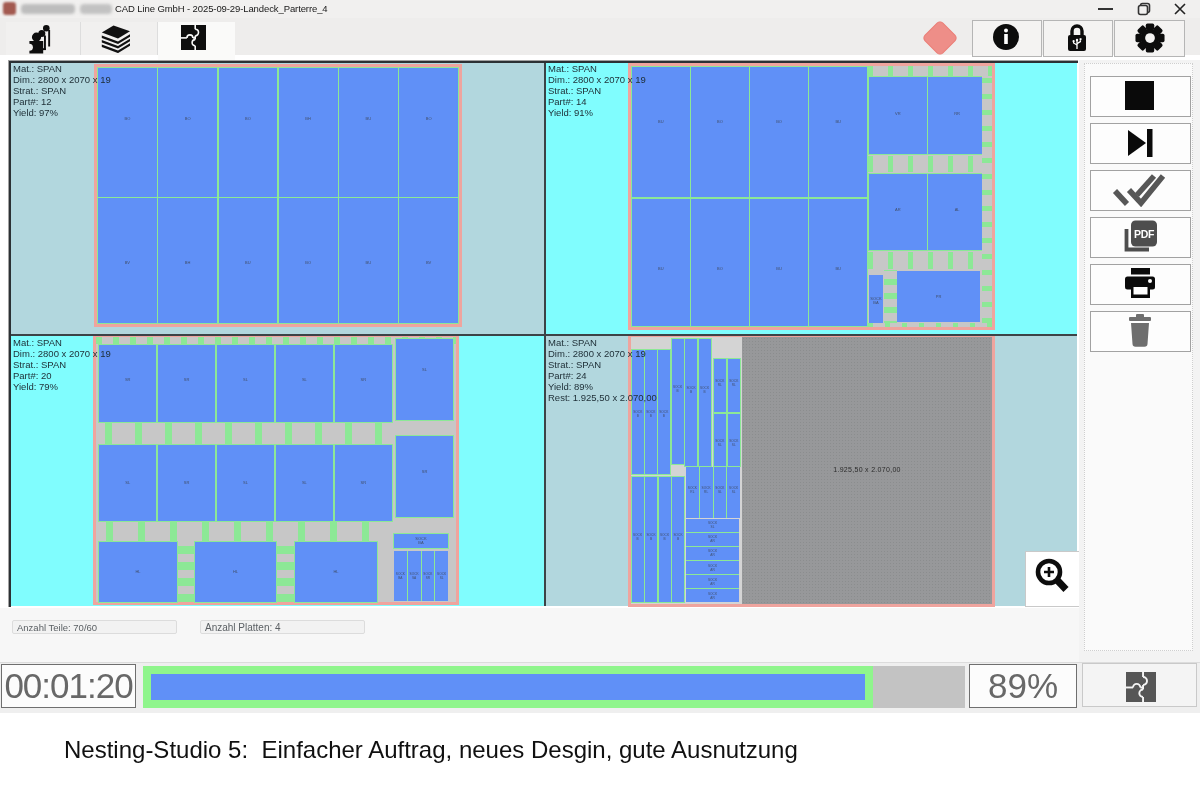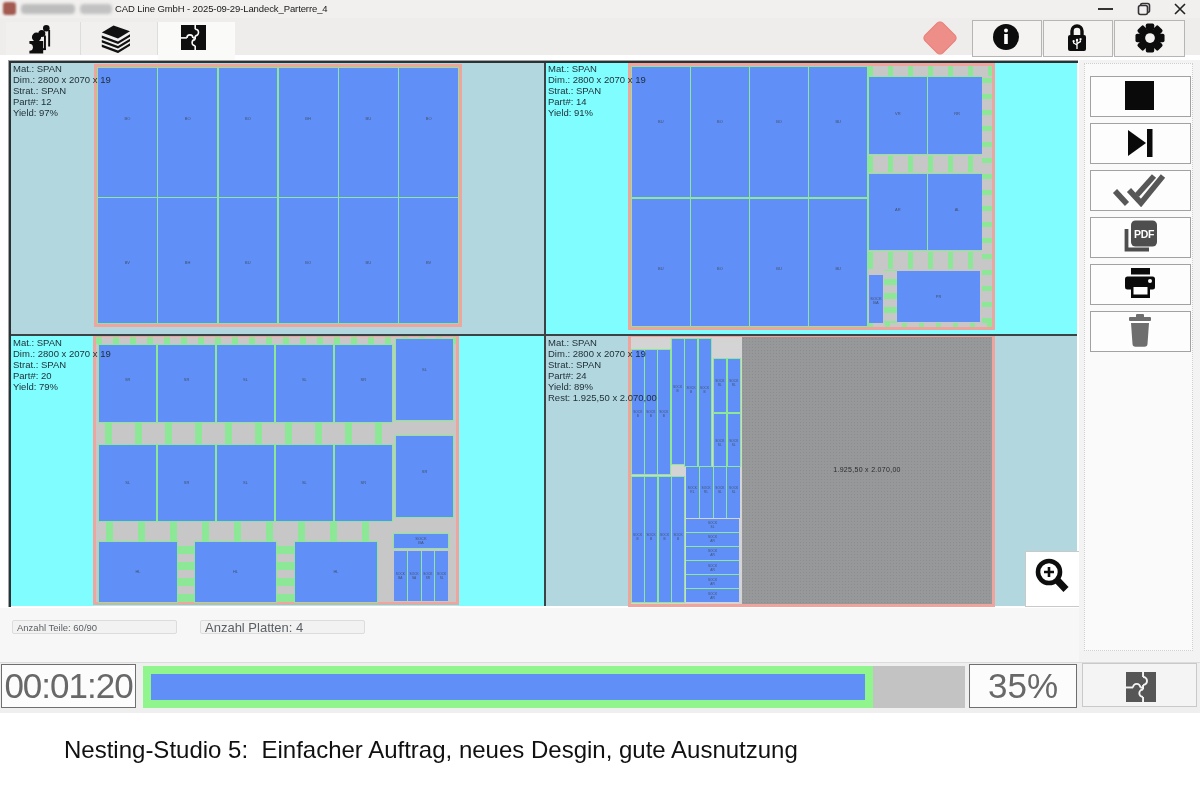--- a/index.html
+++ b/index.html
@@ -494,35 +494,35 @@
 
 <div class="abs" style="left:1025px;top:551px;width:53px;height:54px;background:#ffffff;border:1px solid #c9c9c9;"></div>
 <svg class="abs" style="left:1032px;top:556px;" width="40" height="44" viewBox="0 0 40 44">
   <circle cx="17" cy="16" r="11" fill="none" stroke="#0d0d0d" stroke-width="4.6"></circle>
   <path d="M17,11 v10 M12,16 h10" stroke="#0d0d0d" stroke-width="2.6"></path>
   <path d="M25,24 L34,33.5" stroke="#0d0d0d" stroke-width="7"></path>
 </svg>
 
 <div class="abs" style="left:0;top:608px;width:1200px;height:54px;background:#f7f7f7;"></div>
 
-<div class="abs" style="left:12px;top:620px;width:165px;height:14px;background:#f2f2f2;border:1px solid #dcdcdc;border-radius:2px;font-size:9.5px;color:#5a5f63;line-height:13px;padding-left:4px;box-sizing:border-box;">Anzahl Teile: 60/90</div>
-
-<div class="abs" style="left:200px;top:620px;width:165px;height:14px;background:#f2f2f2;border:1px solid #dcdcdc;border-radius:2px;font-size:13px;color:#5a5f63;line-height:13px;padding-left:4px;box-sizing:border-box;">Anzahl Platten: 4</div>
+<div class="abs" style="left:12px;top:620px;width:165px;height:14px;background:#f2f2f2;border:1px solid #dcdcdc;border-radius:2px;font-size:9.5px;color:#5a5f63;line-height:13px;padding-left:4px;box-sizing:border-box;">Anzahl Teile: 70/60</div>
+
+<div class="abs" style="left:200px;top:620px;width:165px;height:14px;background:#f2f2f2;border:1px solid #dcdcdc;border-radius:2px;font-size:10px;color:#5a5f63;line-height:13px;padding-left:4px;box-sizing:border-box;">Anzahl Platten: 4</div>
 
 <div class="abs" style="left:0;top:662px;width:1200px;height:50px;background:#efefef;border-top:1px solid #dcdcdc;"></div>
 
 <div class="abs" style="left:1px;top:664px;width:135px;height:44px;background:#fcfcfc;border:1px solid #6f6f6f;box-sizing:border-box;font-size:35px;color:#686868;text-align:center;line-height:42px;letter-spacing:-1px;">00:01:20</div>
 
 <div class="abs" style="left:143px;top:666px;width:822px;height:42px;background:#c3c3c3;"></div>
 
 <div class="abs" style="left:143px;top:666px;width:730px;height:42px;background:#8ff58c;"></div>
 
 <div class="abs" style="left:151px;top:674px;width:714px;height:26px;background:#6090f7;"></div>
 
-<div class="abs" style="left:969px;top:664px;width:108px;height:44px;background:#fcfcfc;border:1px solid #6f6f6f;box-sizing:border-box;font-size:35px;color:#686868;text-align:center;line-height:42px;">35%</div>
+<div class="abs" style="left:969px;top:664px;width:108px;height:44px;background:#fcfcfc;border:1px solid #6f6f6f;box-sizing:border-box;font-size:35px;color:#686868;text-align:center;line-height:42px;">89%</div>
 
 <div class="abs" style="left:1082px;top:663px;width:115px;height:44px;background:#f4f4f4;border:1px solid #c9c9c9;box-sizing:border-box;"></div>
 <svg class="abs" style="left:1126px;top:672px;" width="30" height="30" viewBox="0 0 25 25">
   <rect x="0" y="0" width="25" height="25" fill="#565656"></rect>
   <g stroke="#f4f4f4" stroke-width="1.6" fill="none">
     <path d="M14.2,0 V4.2"></path>
     <path d="M14.2,4.2 a3.3,3.3 0 1 1 0,6.6"></path>
     <path d="M14.2,10.8 V14.6"></path>
     <path d="M14.2,14.6 a3.1,3.1 0 1 0 0,6.2"></path>
     <path d="M14.2,20.8 V25"></path>

